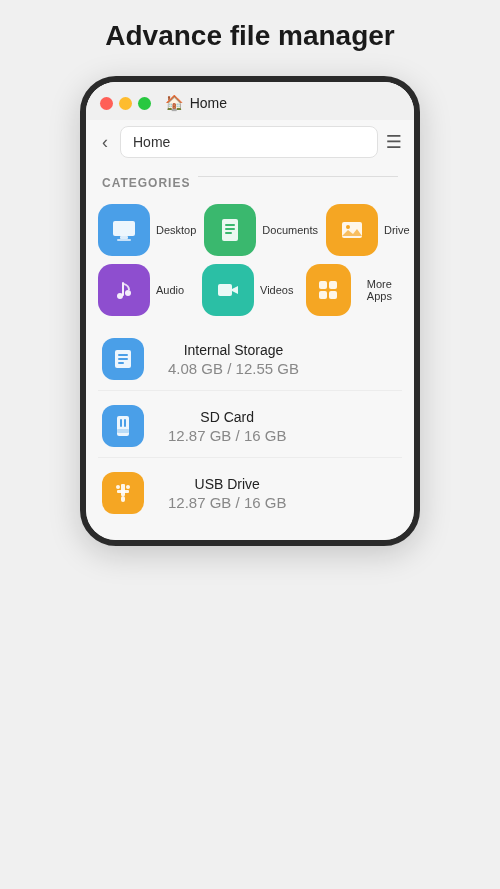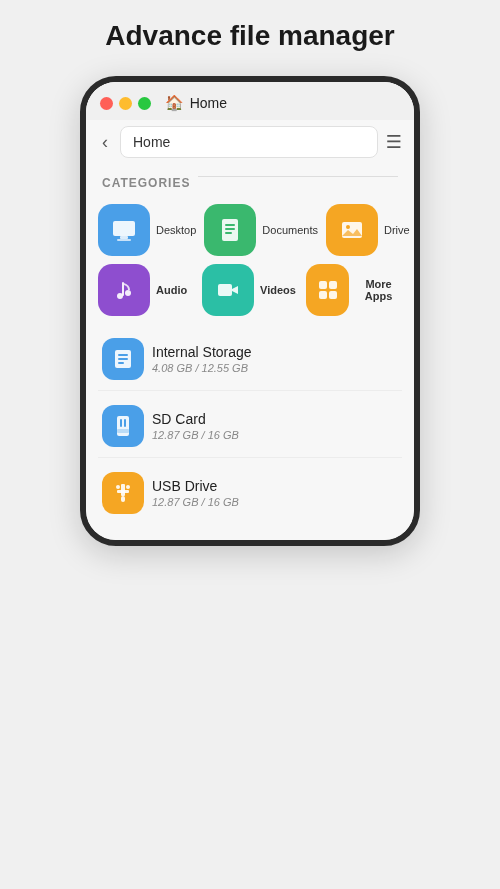--- a/index.html
+++ b/index.html
@@ -146,35 +146,35 @@
     .bg-orange-red { background: #e85c2b; }
     .bg-orange { background: #f5a623; }
     .bg-purple { background: #8e4ecf; }
     .bg-teal { background: #2bbfa5; }
     .bg-orange2 { background: #f5a623; }
     .categories-grid-row2 {
       display: grid;
       grid-template-columns: repeat(3, 1fr);
       padding: 4px 12px 8px 12px;
       gap: 8px;
-      font-weight: bold;
     }
     .phone-list {
       padding: 4px 12px 16px 12px;
       display: flex;
       flex-direction: column;
       gap: 4px;
     }
     .phone-item {
       display: flex;
       align-items: center;
-      gap: 8px;
+      gap: 24px;
       padding: 10px 4px;
       cursor: pointer;
       border-bottom: 1px solid #ececec;
+      text-align: center;
     }
     .phone-item:last-child {
       border-bottom: none;
     }
     .phone-icon {
       width: 42px;
       height: 42px;
       border-radius: 12px;
       display: flex;
       align-items: center;
@@ -189,23 +189,22 @@
       display: flex;
       flex-direction: column;
       gap: 2px;
     }
     .phone-name {
       font-size: 14px;
       font-weight: 500;
       color: #222;
     }
     .phone-size {
-      font-size: 11px;
+      font-size: 15px;
       color: #888;
-      font-style: italic;
     }
   </style>
 </head>
 <body>
 
 <div class="page-wrapper">
   <h1 class="page-title">Advance file manager</h1>
 
   <div class="phone-frame">
     <div class="phone-inner">

